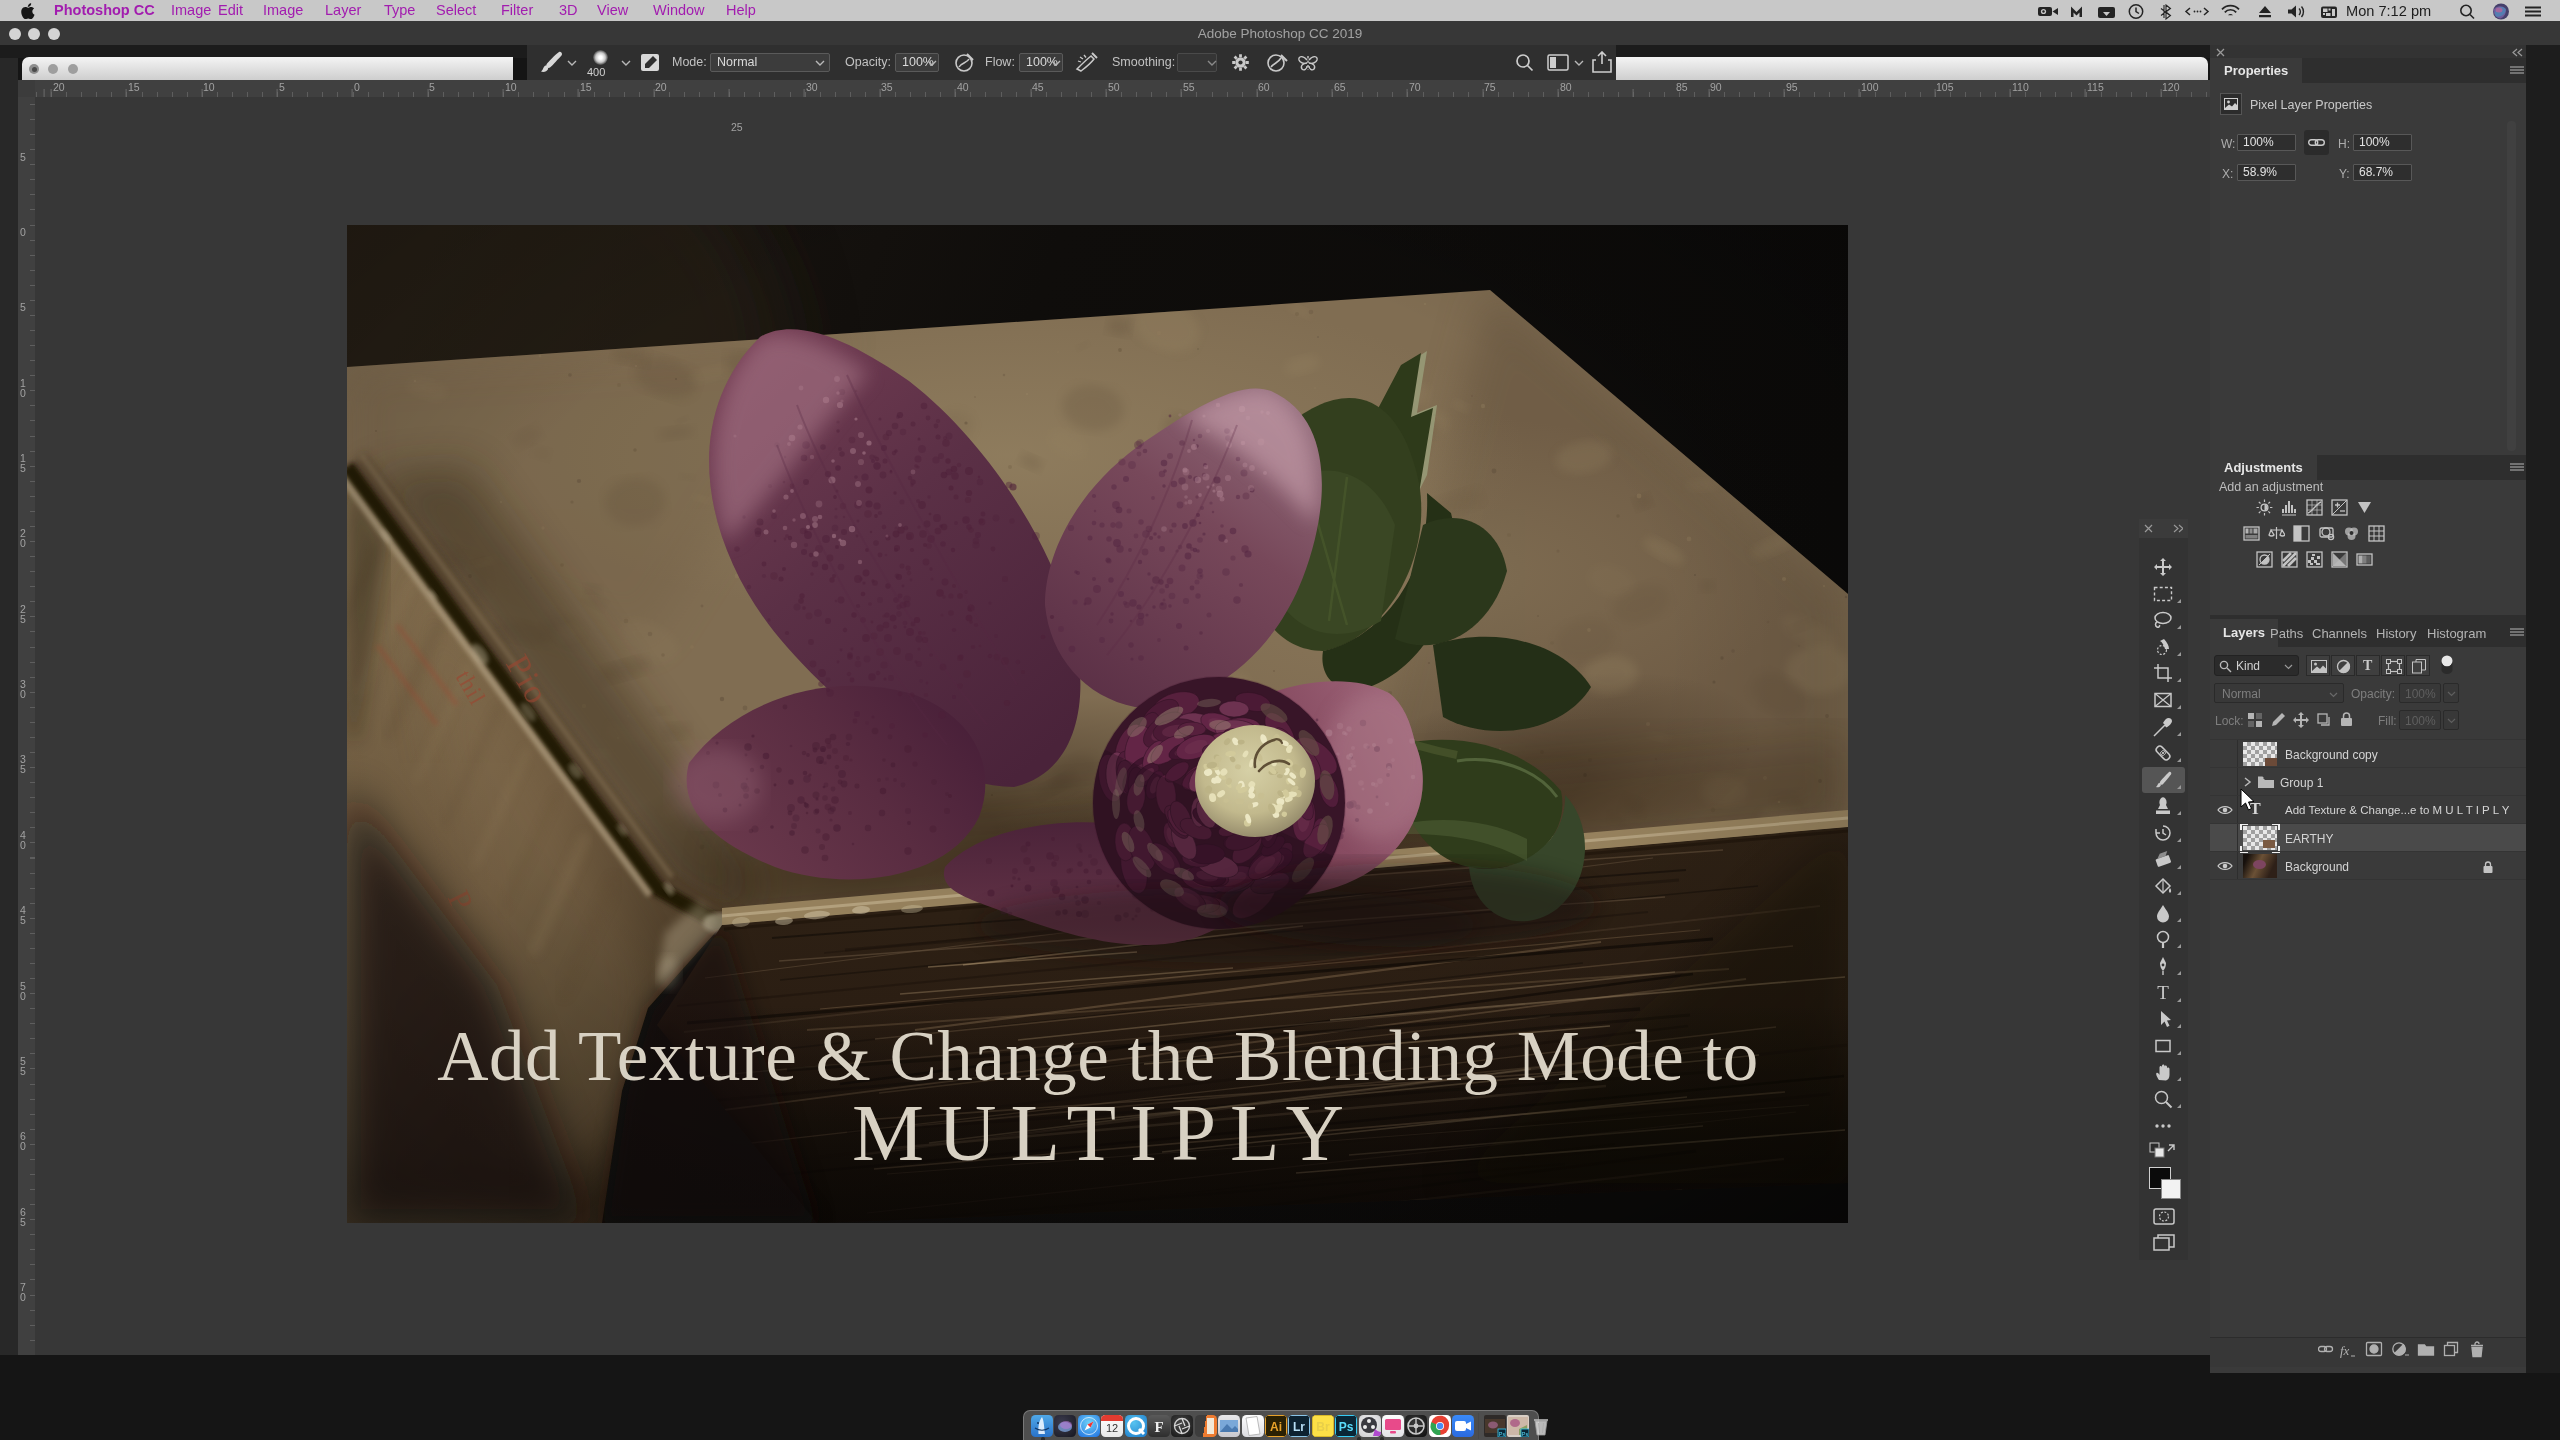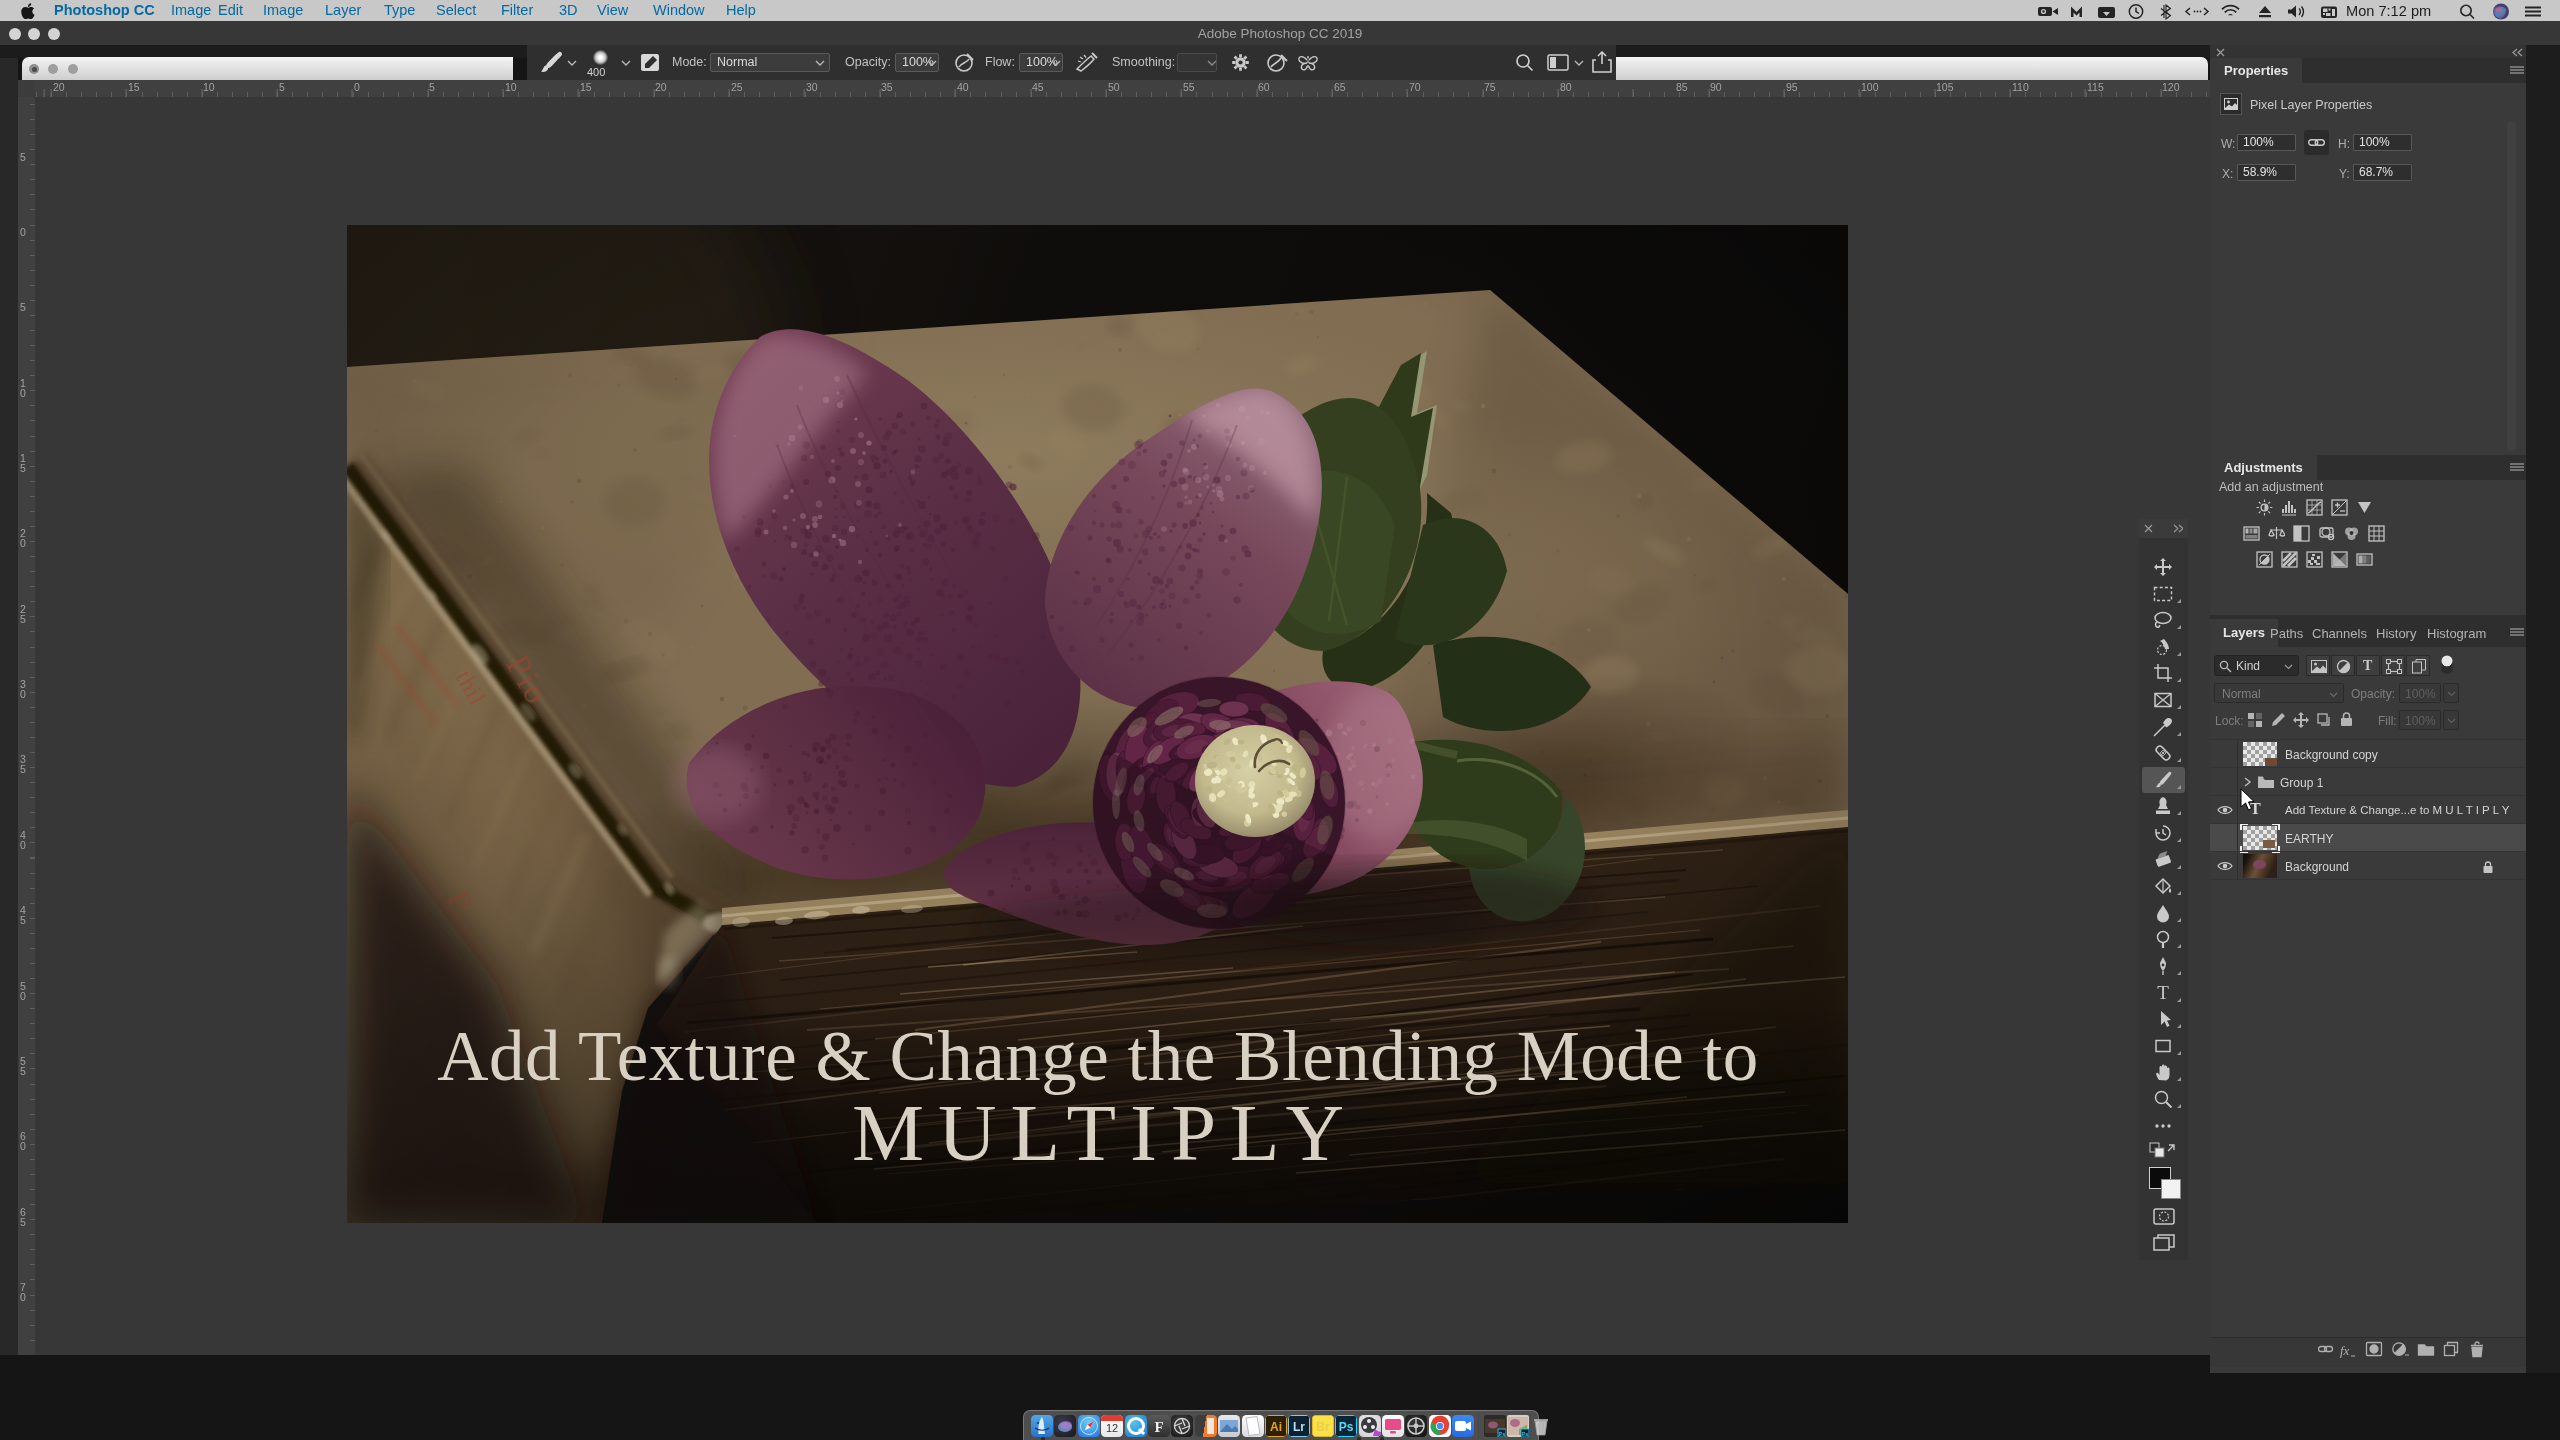--- a/index.html
+++ b/index.html
@@ -1,17 +1,17 @@
 <!DOCTYPE html>
 <html><head><meta charset="utf-8"><style>
   * { margin:0; padding:0; box-sizing:border-box; }
   html,body { width:2560px; height:1440px; overflow:hidden; background:#151515; font-family:"Liberation Sans", sans-serif; }
   .abs { position:absolute; }
   #stage { position:relative; width:2560px; height:1440px; }
-  #menubar { left:0; top:0; width:2560px; height:21px; background:#c8c8c8; color:#0369a1; font-size:14.5px; }
+  #menubar { left:0; top:0; width:2560px; height:21px; background:#c8c8c8; color:#a21caf; font-size:14.5px; }
   #menubar .mi { position:absolute; top:2px; white-space:nowrap; }
   #titlebar { left:0; top:21px; width:2560px; height:24px; background:#373737; }
   .tl { position:absolute; top:6.5px; width:12px; height:12px; border-radius:50%; background:#d4d4d4; }
   #titletext { position:absolute; top:4.5px; left:0; width:100%; text-align:center; color:#a2a2a2; font-size:13.5px; }
   .lightbar { top:57px; height:23px; background:linear-gradient(#f4f4f4,#cecece); }
   #optbar { left:527px; top:45px; width:1089px; height:35px; background:#2f2f2f; color:#c6c6c6; font-size:12.5px; }
   #optbar2 { left:1440px; top:45px; width:176px; height:35px; background:#2f2f2f; }
   .obox { position:absolute; height:19px; background:#3c3c3c; border:1px solid #5a5a5a; border-radius:2px; color:#dadada; font-size:12.5px; line-height:17px; padding-left:6px; }
   .olabel { position:absolute; top:10px; color:#c2c2c2; }
   #hruler { left:18px; top:80px; width:2192px; height:17px; background:#404040;
@@ -1789,21 +1789,21 @@
     <div class="abs" id="hruler">
       <span class="rnum" style="left:35px;">20</span>
       <span class="rnum" style="left:110px;">15</span>
       <span class="rnum" style="left:185px;">10</span>
       <span class="rnum" style="left:261px;">5</span>
       <span class="rnum" style="left:336px;">0</span>
       <span class="rnum" style="left:411px;">5</span>
       <span class="rnum" style="left:487px;">10</span>
       <span class="rnum" style="left:562px;">15</span>
       <span class="rnum" style="left:637px;">20</span>
-      <span class="rnum" style="left:713px;">25</span>
+      <span class="rnum" style="left:713px;margin-top:40px;">25</span>
       <span class="rnum" style="left:788px;">30</span>
       <span class="rnum" style="left:863px;">35</span>
       <span class="rnum" style="left:939px;">40</span>
       <span class="rnum" style="left:1014px;">45</span>
       <span class="rnum" style="left:1090px;">50</span>
       <span class="rnum" style="left:1165px;">55</span>
       <span class="rnum" style="left:1240px;">60</span>
       <span class="rnum" style="left:1316px;">65</span>
       <span class="rnum" style="left:1391px;">70</span>
       <span class="rnum" style="left:1466px;">75</span>

